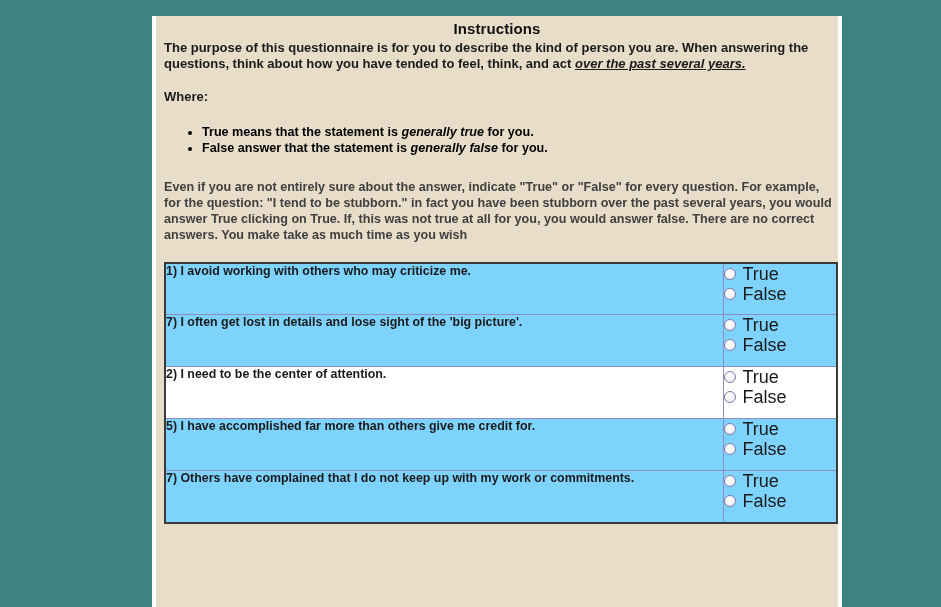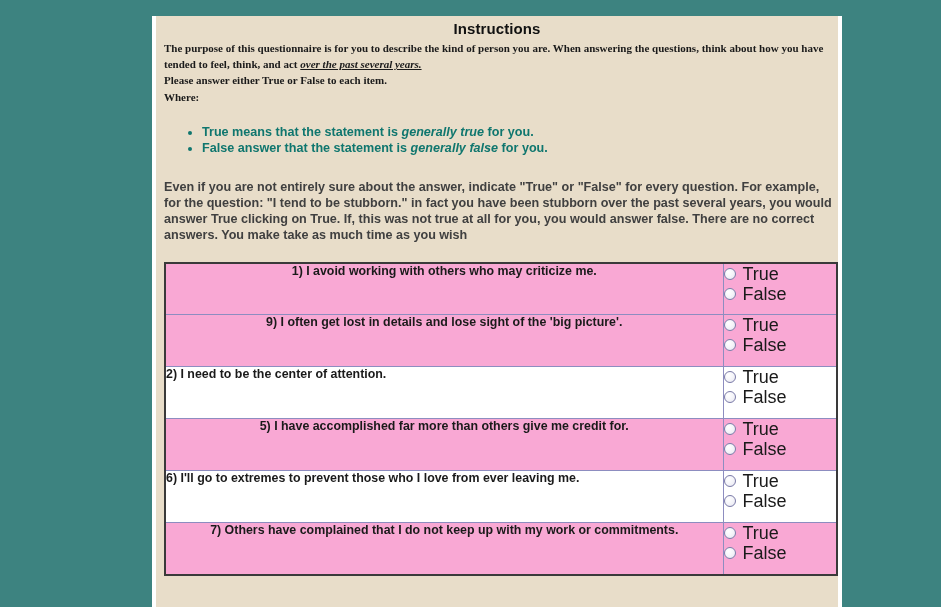--- a/index.html
+++ b/index.html
@@ -46,41 +46,41 @@
     text-align: center;
     font-size: 15px;
     font-weight: bold;
     color: #111111;
     font-family: "Liberation Sans", sans-serif;
     letter-spacing: 0.1px;
   }
   p.intro {
     margin: 0;
     padding: 0 0 0 2px;
-    font-size: 11px;
+    font-size: 13px;
     font-weight: bold;
     line-height: 16.2px;
     color: #1a1a1a;
-    font-family: Liberation Serif, serif;
+    font-family: Liberation Sans, sans-serif;
   }
   .emph-underline {
     font-style: italic;
     text-decoration: underline;
     font-weight: bold;
   }
   ul.where-list {
     margin: 0;
     padding: 19px 0 0 40px;
     list-style-type: disc;
   }
   ul.where-list li {
     font-size: 12.6px;
     font-weight: bold;
     line-height: 16.5px;
-    color: #0f766e;
+    color: #000000;
     font-family: "Liberation Sans", sans-serif;
   }
   ul.where-list li .ital {
     font-style: italic;
     font-weight: bold;
   }
   p.note {
     margin: 0;
     padding: 22px 0 0 2px;
     font-size: 12.6px;
@@ -108,21 +108,21 @@
     font-weight: bold;
     color: #1a1a1a;
     line-height: 15px;
     font-family: "Liberation Sans", sans-serif;
   }
   td.q-ans {
     width: 114px;
     padding: 6px 0 6px 10px;
     height: 52px;
   }
-  tr.row-odd td { background: #f9a8d4; text-align: center; }
+  tr.row-odd td { background: #7dd3fc; }
   tr.row-even td { background: #ffffff; }
   .opt {
     display: flex;
     align-items: center;
     height: 20px;
   }
   .radio {
     width: 12px;
     height: 12px;
     border-radius: 50%;
@@ -142,21 +142,21 @@
 </style>
 </head>
 <body>
 
 <div id="page">
   <div id="content-frame">
     <div id="content">
 
       <h1 class="instructions-title">Instructions</h1>
 
-      <p class="intro"><span>The purpose of this questionnaire is for you to describe the kind of person you are. When answering the questions, think about how you have tended to feel, think, and act </span><span class="emph-underline">over the past several years.</span><br><span>Please answer either True or False to each item.</span><br><span>Where:</span></p>
+      <p class="intro"><span>The purpose of this questionnaire is for you to describe the kind of person you are. When answering the questions, think about how you have tended to feel, think, and act </span><span class="emph-underline">over the past several years.</span><br><br><span>Where:</span></p>
 
       <ul class="where-list">
         <li><span>True means that the statement is </span><span class="ital">generally true</span><span> for you.</span></li>
         <li><span>False answer that the statement is </span><span class="ital">generally false</span><span> for you.</span></li>
       </ul>
 
       <p class="note">Even if you are not entirely sure about the answer, indicate "True" or "False" for every question. For example, for the question: "I tend to be stubborn." in fact you have been stubborn over the past several years, you would answer True clicking on True. If, this was not true at all for you, you would answer false. There are no correct answers. You make take as much time as you wish</p>
 
       <table class="q-table">
         <tbody>
@@ -170,21 +170,21 @@
               </div>
               <div class="opt">
                 <span class="radio"></span>
                 <span class="opt-label">False</span>
               </div>
             </td>
           </tr>
 
 
           <tr class="row-odd">
-            <td class="q-text">9) I often get lost in details and lose sight of the 'big picture'.</td>
+            <td class="q-text">7) I often get lost in details and lose sight of the 'big picture'.</td>
             <td class="q-ans">
               <div class="opt">
                 <span class="radio"></span>
                 <span class="opt-label">True</span>
               </div>
               <div class="opt">
                 <span class="radio"></span>
                 <span class="opt-label">False</span>
               </div>
             </td>
@@ -211,33 +211,20 @@
                 <span class="radio"></span>
                 <span class="opt-label">True</span>
               </div>
               <div class="opt">
                 <span class="radio"></span>
                 <span class="opt-label">False</span>
               </div>
             </td>
           </tr>
 
-          <tr class="row-even">
-            <td class="q-text">6) I'll go to extremes to prevent those who I love from ever leaving me.</td>
-            <td class="q-ans">
-              <div class="opt">
-                <span class="radio"></span>
-                <span class="opt-label">True</span>
-              </div>
-              <div class="opt">
-                <span class="radio"></span>
-                <span class="opt-label">False</span>
-              </div>
-            </td>
-          </tr>
 
           <tr class="row-odd">
             <td class="q-text">7) Others have complained that I do not keep up with my work or commitments.</td>
             <td class="q-ans">
               <div class="opt">
                 <span class="radio"></span>
                 <span class="opt-label">True</span>
               </div>
               <div class="opt">
                 <span class="radio"></span>

